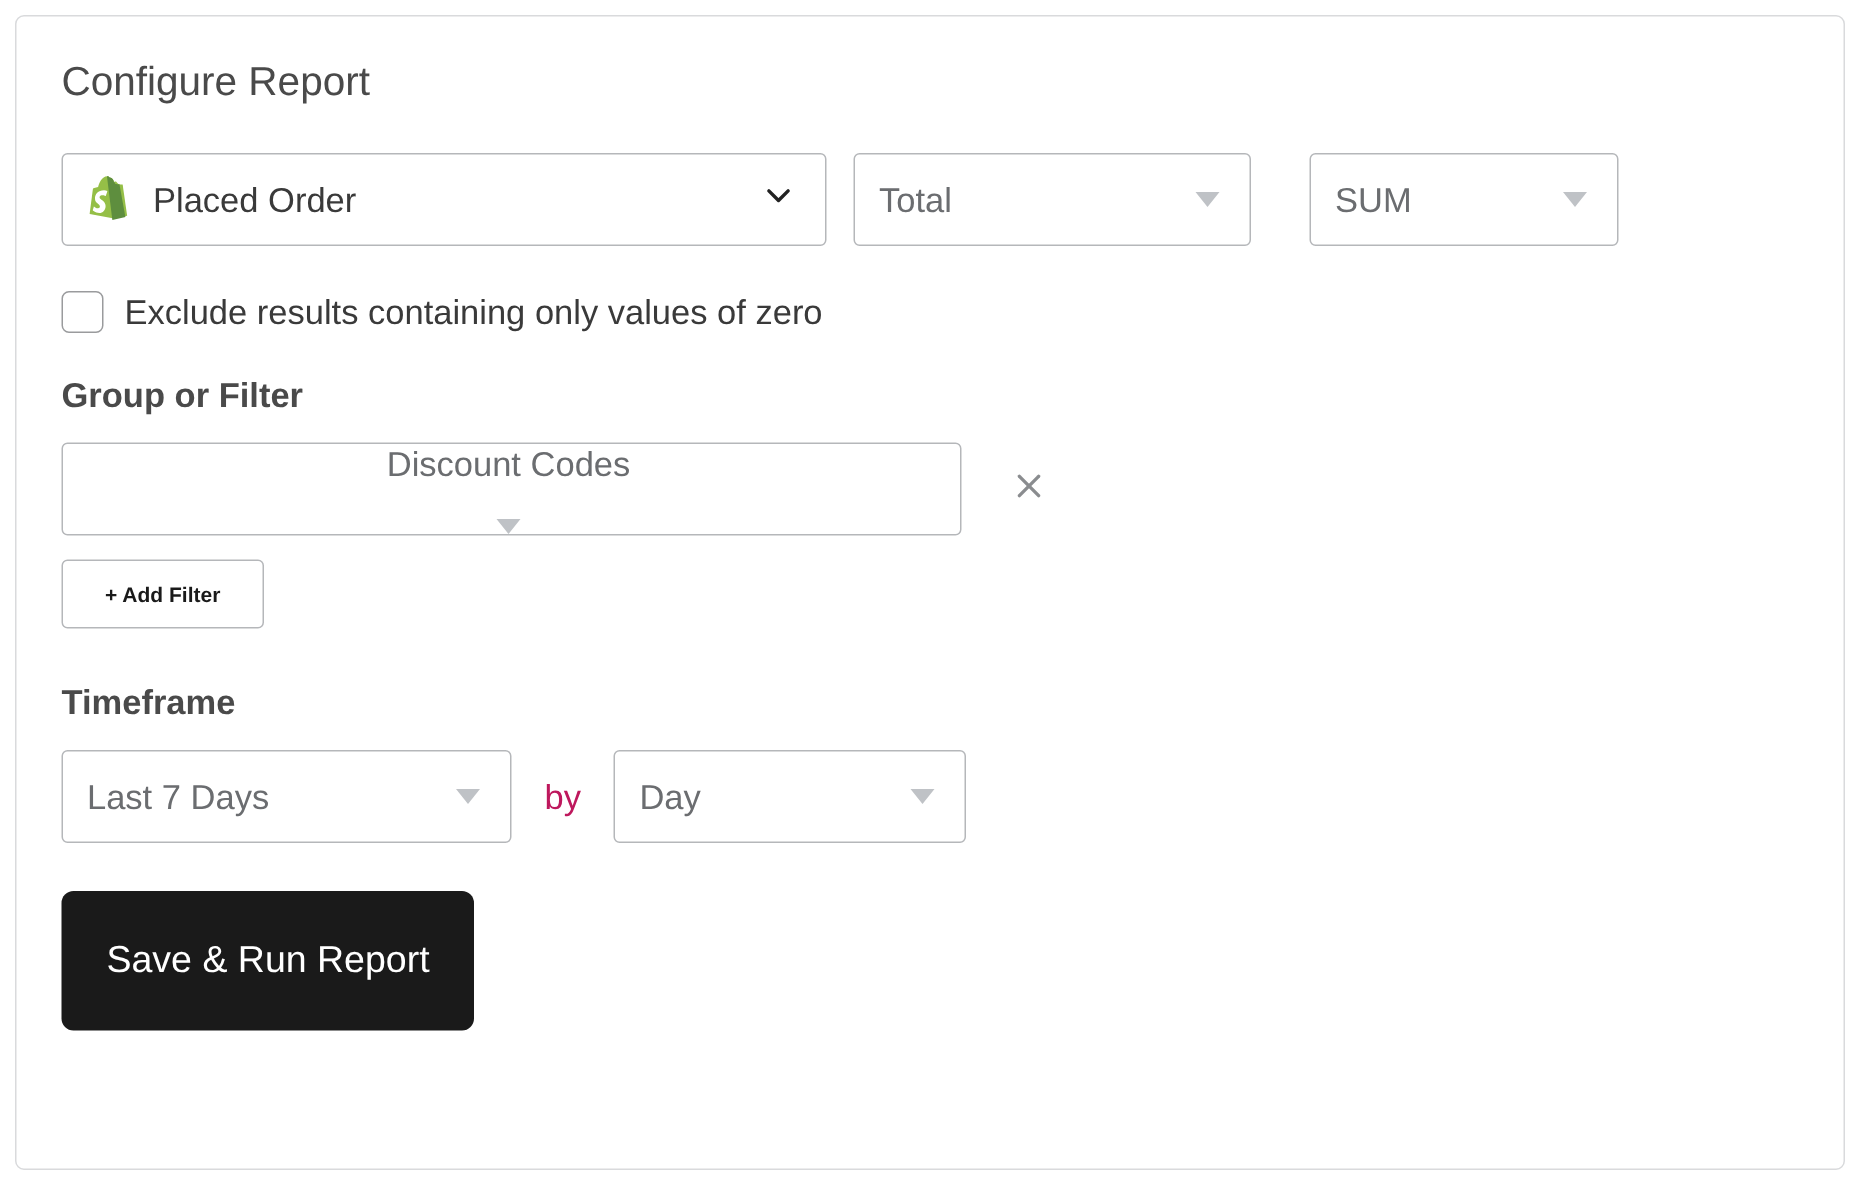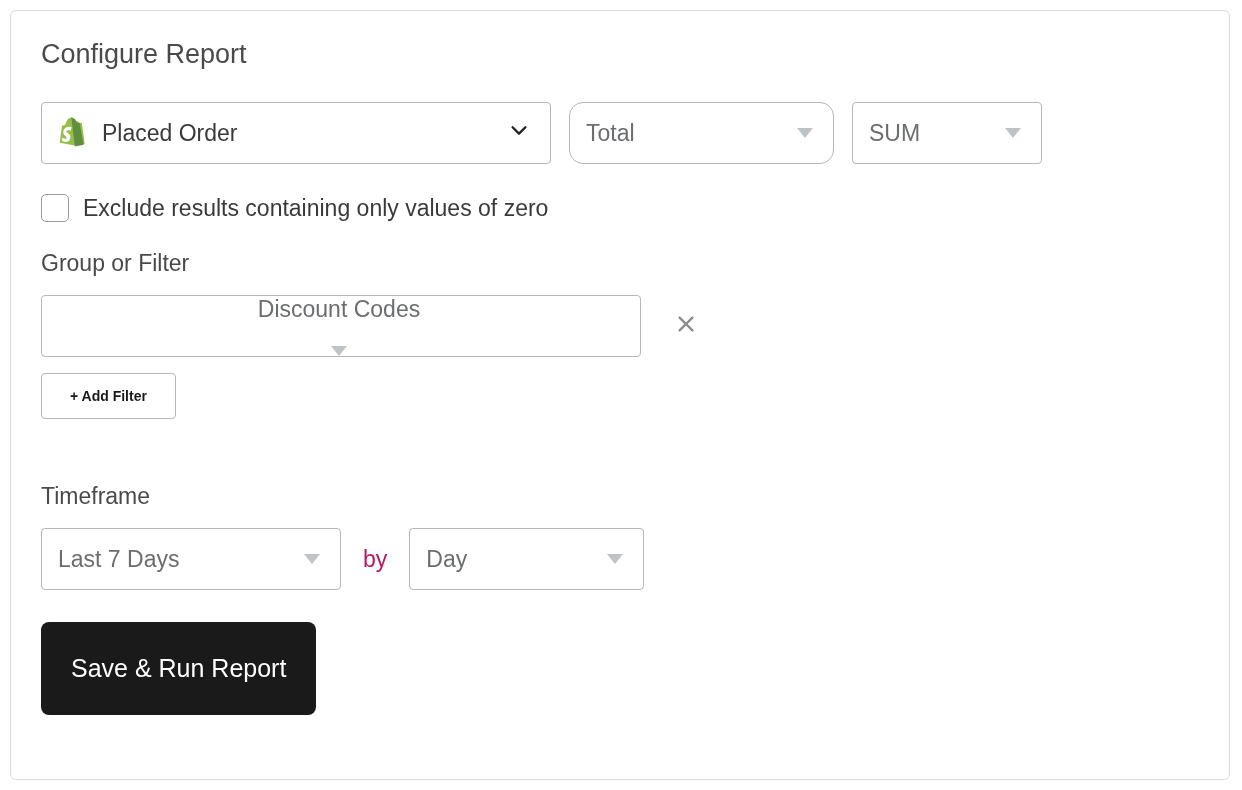--- a/index.html
+++ b/index.html
@@ -57,22 +57,22 @@
     .chev-black svg {
       width: 22px; height: 22px;
     }
     .tri-down {
       width: 0; height: 0;
       border-left: 8px solid transparent;
       border-right: 8px solid transparent;
       border-top: 10px solid #bfc2c6;
     }
     .ctl-metric { width: 510px; }
-    .ctl-measure { width: 265px; border-radius: 14px; }
-    .ctl-agg { width: 190px; }
+    .ctl-measure { width: 265px; }
+    .ctl-agg { width: 206px; margin-left: 21px; }
     .ctl-group { width: 600px; flex-direction: column; }
     .ctl-range { width: 300px; }
     .ctl-unit { width: 235px; }
 
     .checkbox-row {
       display: flex;
       align-items: center;
       gap: 14px;
       margin-bottom: 28px;
       margin-top: 30px;
@@ -83,24 +83,23 @@
       border-radius: 5px;
       background: #fff;
       cursor: pointer;
     }
     .checkbox-label {
       font-size: 23px;
       color: #3a3a3a;
     }
     .section-label {
       font-size: 23px;
-      font-weight: 400;
+      font-weight: 700;
       color: #4a4a4a;
       margin-bottom: 18px;
-      margin-top: 28px;
     }
     .group-row {
       display: flex;
       align-items: center;
       gap: 30px;
       margin-bottom: 16px;
     }
     .remove-x {
       font-size: 26px;
       color: #8a8c8f;

